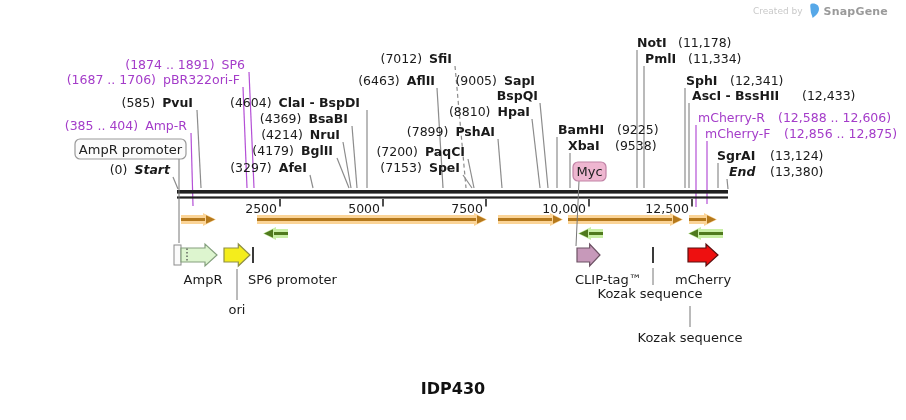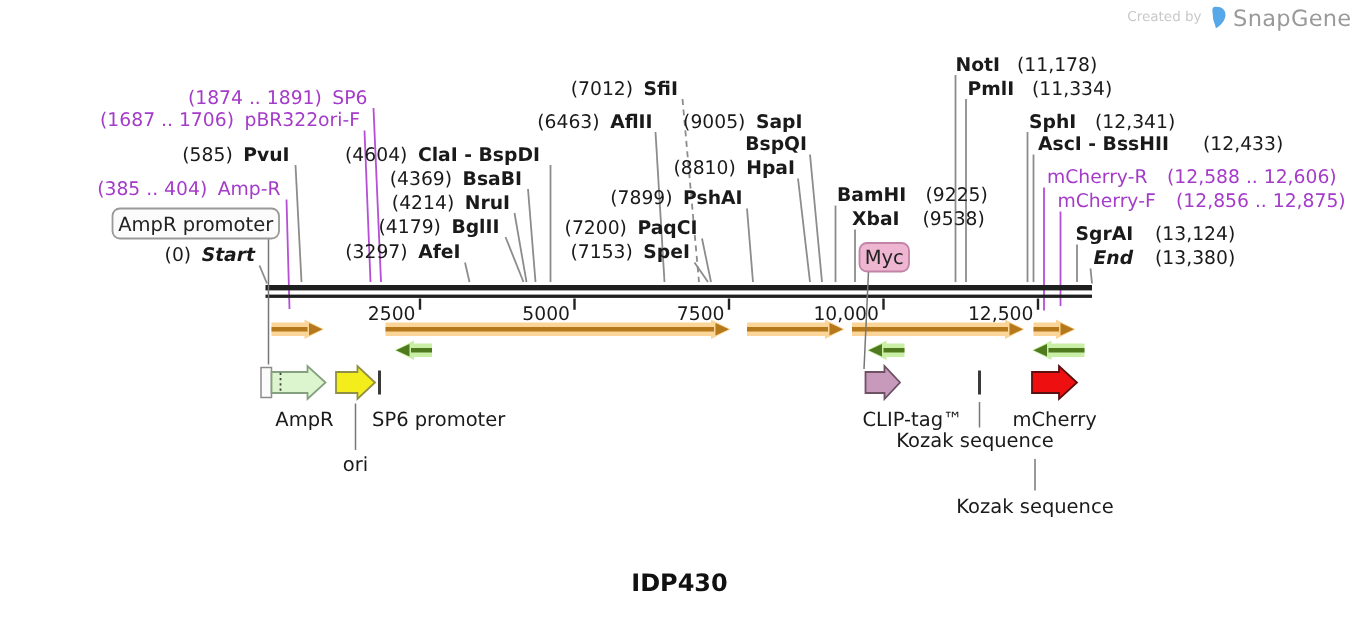--- a/index.html
+++ b/index.html
@@ -1,21 +1,21 @@
 <!DOCTYPE html>
 <html><head>
 <meta charset="utf-8">
 <style>
   html,body{margin:0;padding:0;background:#ffffff;}
   .stage{position:relative;width:906px;height:420px;background:#ffffff;overflow:hidden;
          font-family:"DejaVu Sans","Liberation Sans",sans-serif;}
   #map-svg{position:absolute;left:0;top:0;}
-  .credit{position:absolute;top:3px;right:5px;display:flex;align-items:center;gap:4px;}
+  .credit{position:absolute;top:3px;right:18px;display:flex;align-items:center;gap:4px;}
   .credit .created{color:#c9c9c9;font-size:9px;}
-  .credit .brand{color:#9a9a9a;font-size:15px;font-weight:normal;letter-spacing:.2px;}
+  .credit .brand{color:#9a9a9a;font-size:11px;font-weight:bold;letter-spacing:.2px;}
   .title-block{position:absolute;left:0;right:0;top:379px;text-align:center;color:#111;}
   .title-block .pname{font-size:16px;font-weight:bold;}
   .title-block .psize{font-size:13px;margin-top:1px;}
 </style>
 </head>
 <body>
 
 <div class="stage">
 
   <svg id="map-svg" width="906" height="420">

